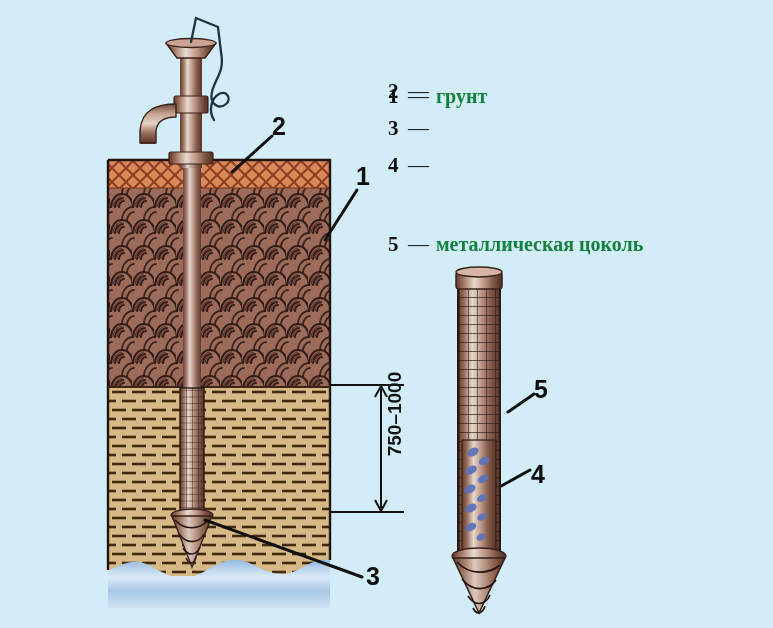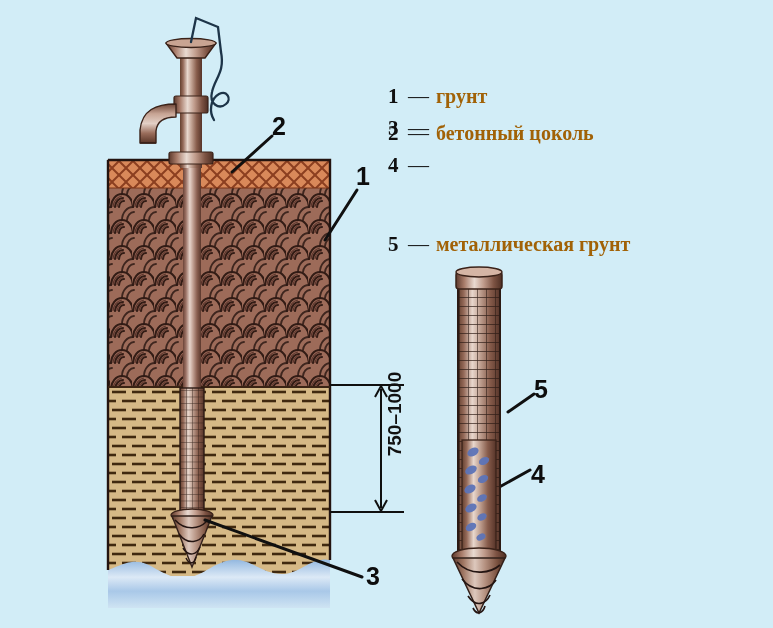--- a/index.html
+++ b/index.html
@@ -26,21 +26,21 @@
     font-size:21px; font-weight:bold; color:#101010;
     width:16px; text-align:left;
   }
   .legend-dash{
     font-family:"Liberation Serif", serif;
     font-size:21px; color:#101010;
     margin:0 7px 0 4px;
   }
   .legend-text{
     font-family:"Liberation Serif", serif;
-    font-size:20px; font-weight:bold; color:#a16207;margin-top:43px;
+    font-size:20px; font-weight:bold; color:#15803d;margin-top:43px;
   }
 
   
   .callout{
     position:absolute;
     font-family:"Liberation Sans", sans-serif;
     font-size:25px; font-weight:bold; color:#0d0d0d;
     line-height:1;
   }
   #callout-1{left:356px; top:164px;}
@@ -330,30 +330,29 @@
 
   <div id="legend">
     <div class="legend-row">
       <span class="legend-num">1</span>
       <span class="legend-dash">—</span>
       <span class="legend-text">грунт</span>
     </div>
     <div class="legend-row">
       <span class="legend-num">2</span>
       <span class="legend-dash">—</span>
-      <span class="legend-text">бетонный цоколь</span>
     </div>
     <div class="legend-row">
       <span class="legend-num">3</span>
       <span class="legend-dash">—</span>
     </div>
     <div class="legend-row">
       <span class="legend-num">4</span>
       <span class="legend-dash">—</span>
     </div>
     <div class="legend-row">
       <span class="legend-num">5</span>
       <span class="legend-dash">—</span>
-      <span class="legend-text">металлическая грунт</span>
+      <span class="legend-text">металлическая цоколь</span>
     </div>
   </div>
 
 </div>
 
 </body></html>

